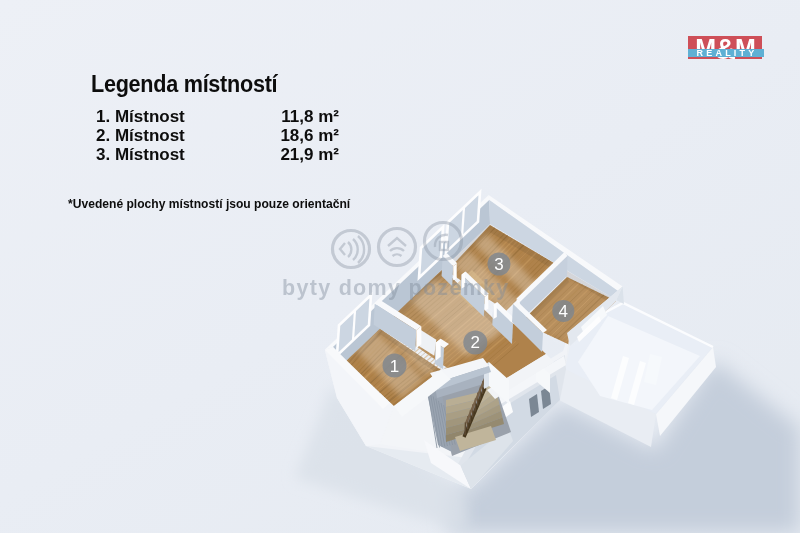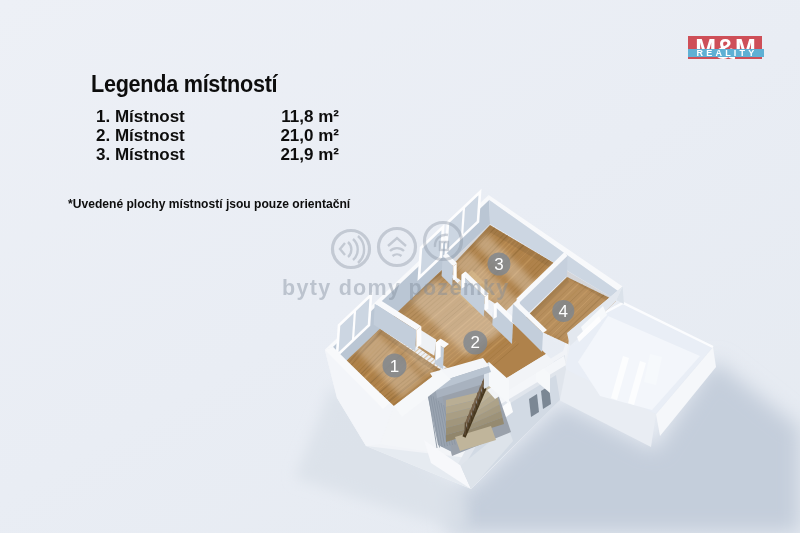--- a/index.html
+++ b/index.html
@@ -361,21 +361,21 @@
         <text x="563.3" y="316.9">4</text>
 </g>
 </svg>
 
 <div style="position:absolute;left:91px;top:71px;color:#0d0d0d;">
 
 <div style="font-size:23.5px;font-weight:bold;letter-spacing:-0.3px;transform:scaleX(0.92);transform-origin:0 0;white-space:nowrap;">Legenda místností</div>
 
 <div style="font-size:17px;font-weight:bold;margin-top:10px;margin-left:5px;line-height:18.9px;width:243px;">
 <div>1. Místnost<span style="float:right">11,8 m²</span></div>
-<div>2. Místnost<span style="float:right">21,0 m²</span></div>
+<div>2. Místnost<span style="float:right">18,6 m²</span></div>
 <div>3. Místnost<span style="float:right">21,9 m²</span></div>
 </div>
 </div>
 
 <div style="position:absolute;left:68px;top:196px;color:#0d0d0d;font-size:13px;font-weight:bold;transform:scaleX(0.93);transform-origin:0 0;white-space:nowrap;">*Uvedené plochy místností jsou pouze orientační</div>
 
 <div style="position:absolute;left:688px;top:36px;width:74px;height:23px;background:#ce4f58;text-align:center;overflow:visible;">
 <span style="color:#fff;font-weight:bold;font-size:25px;line-height:24px;letter-spacing:-1px;">M<span style="font-size:29px;vertical-align:-2px;">&amp;</span>M</span>
 </div>
 <div style="position:absolute;left:688px;top:48.5px;width:76px;height:8.5px;background:#5fb0d4;text-align:center;">

